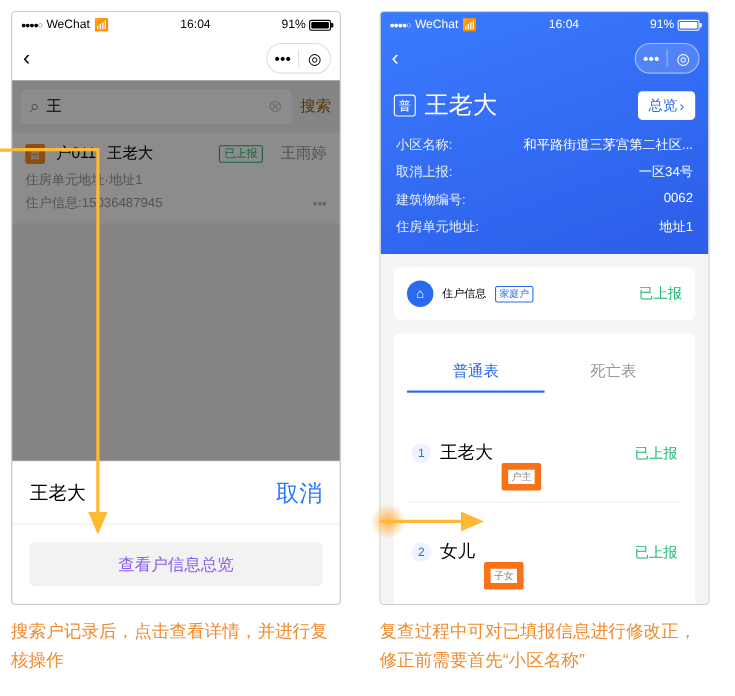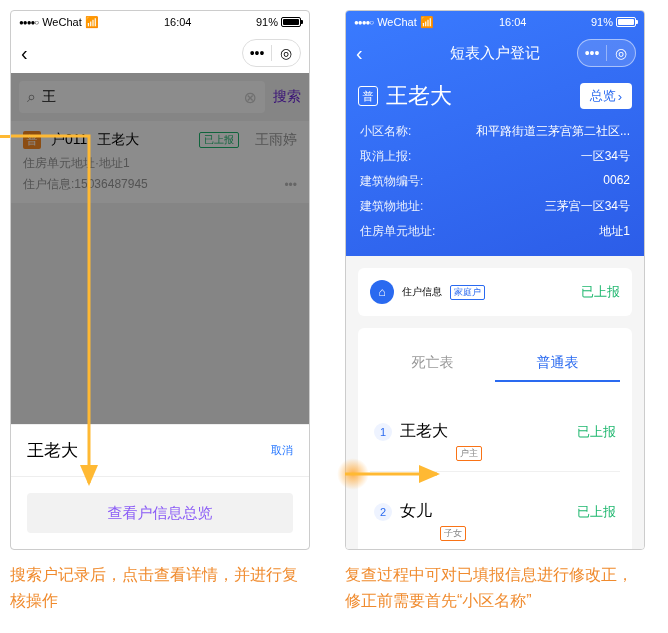--- a/index.html
+++ b/index.html
@@ -2,21 +2,21 @@
 <html><head>
 <meta charset="utf-8">
 <style>
 *{margin:0;padding:0;box-sizing:border-box;font-family:-apple-system,"PingFang SC","Microsoft YaHei",sans-serif;}
 body{background:#fff;padding:10px;display:flex;gap:35px;}
 .phone{width:300px;height:540px;border:1px solid #ccc;border-radius:4px;overflow:hidden;position:relative;display:flex;flex-direction:column;}
 .col{display:flex;flex-direction:column;}
 .statusbar{height:22px;display:flex;align-items:center;padding:0 8px;font-size:11px;font-weight:500;}
 .sb-left{display:flex;align-items:center;gap:4px;}
 .sb-center{flex:1;text-align:center;}
-.sb-right{display:flex;align-items:center;gap:3px;}
+.sb-right{display:flex;align-items:flex-end;gap:3px;}
 .sb-white{color:#fff;}
 .sb-black{color:#000;}
 .dots{letter-spacing:-1px;font-size:8px;}
 .battery{display:inline-block;width:20px;height:10px;border:1px solid currentColor;border-radius:2px;position:relative;}
 .battery::after{content:"";position:absolute;right:-3px;top:2px;width:2px;height:4px;background:currentColor;border-radius:0 1px 1px 0;}
 .battery-fill{position:absolute;left:1px;top:1px;bottom:1px;background:currentColor;border-radius:1px;}
 .navbar{height:40px;display:flex;align-items:center;padding:0 10px;position:relative;}
 .nav-title{position:absolute;left:50%;transform:translateX(-50%);font-size:15px;}
 .nav-back{font-size:20px;cursor:pointer;}
 .nav-right{position:absolute;right:8px;display:flex;align-items:center;gap:4px;}
@@ -24,31 +24,31 @@
 .mini-capsule.blue{border-color:rgba(255,255,255,.5);background:rgba(255,255,255,.15);}
 .cap-btn{width:28px;height:26px;display:flex;align-items:center;justify-content:center;font-size:14px;cursor:pointer;}
 .cap-div{width:1px;height:16px;background:#ddd;}
 .mini-capsule.blue .cap-div{background:rgba(255,255,255,.4);}
 
 .p1-body{flex:1;background:#f2f2f2;position:relative;}
 .p1-overlay{position:absolute;inset:0;background:rgba(0,0,0,.45);z-index:2;}
 .search-row{display:flex;align-items:center;padding:8px;gap:8px;}
 .search-box{flex:1;background:#fff;border-radius:4px;height:32px;display:flex;align-items:center;padding:0 8px;gap:6px;color:#888;}
 .search-box input{border:none;outline:none;flex:1;font-size:14px;background:transparent;}
-.search-btn{color:#6d28d9;font-size:14px;cursor:pointer;}
+.search-btn{color:#a16207;font-size:14px;cursor:pointer;}
 .pu-badge{display:inline-flex;width:18px;height:18px;background:#fe8c23;color:#fff;font-size:11px;align-items:center;justify-content:center;border-radius:2px;}
 .result{background:#fff;padding:10px 12px;}
 .result-line1{display:flex;align-items:center;gap:10px;font-size:14px;}
 .tag-reported{color:#1eb76e;border:1px solid #1eb76e;font-size:10px;padding:0 4px;border-radius:2px;margin-left:auto;}
 .result-sub{color:#999;font-size:12px;margin-top:6px;}
 .result-sub2{display:flex;justify-content:space-between;align-items:center;color:#999;font-size:12px;margin-top:4px;}
 .sheet{position:absolute;left:0;right:0;bottom:0;background:#fff;z-index:3;border-top:1px solid #eee;}
 .sheet-head{display:flex;justify-content:space-between;align-items:center;padding:14px 16px;border-bottom:1px solid #eee;}
 .sheet-title{font-size:17px;font-weight:500;}
-.sheet-cancel{color:#2878ff;font-size:11px;cursor:pointer;}
+.sheet-cancel{color:#2878ff;font-size:21px;cursor:pointer;}
 .sheet-body{padding:16px;}
 .sheet-btn{width:100%;height:40px;background:#f2f2f2;border:none;border-radius:4px;font-size:15px;color:#8b5cf6;cursor:pointer;}
 
 .p2-header{background:linear-gradient(160deg,#3a7bff 0%,#2c5de8 100%);color:#fff;padding-bottom:12px;}
 .name-row{display:flex;align-items:center;padding:8px 12px;gap:8px;}
 .name-row .pu{width:20px;height:20px;border:1px solid #fff;border-radius:3px;display:flex;align-items:center;justify-content:center;font-size:11px;}
 .name-big{font-size:22px;flex:1;}
 .overview-btn{background:#fff;color:#2a6af0;border:none;border-radius:4px;padding:4px 10px;font-size:13px;cursor:pointer;display:flex;align-items:center;gap:2px;}
 .info-row{display:flex;justify-content:space-between;padding:4px 14px;font-size:12px;}
 .info-row .label{opacity:.9;}
@@ -59,21 +59,21 @@
 .house-icon{width:24px;height:24px;background:#2a6af0;border-radius:50%;display:flex;align-items:center;justify-content:center;color:#fff;font-size:12px;}
 .house-title{font-size:10px;font-weight:500;}
 .tag-family{border:1px solid #2a6af0;color:#2a6af0;font-size:9px;border-radius:2px;padding:0 3px;}
 .tag-rep{margin-left:auto;color:#1eb76e;font-size:13px;}
 .tabs{display:flex;margin:6px 0 10px;}
 .tab{flex:1;text-align:center;padding:8px 0;font-size:14px;color:#999;border-bottom:2px solid transparent;cursor:pointer;}
 .tab.active{color:#2a6af0;border-bottom-color:#2a6af0;}
 .member{display:flex;align-items:center;gap:8px;padding:10px 4px;border-top:1px solid #f0f0f0;}
 .member:first-of-type{border-top:none;}
 .num{width:18px;height:18px;background:#eef3ff;color:#2a6af0;border-radius:50%;font-size:11px;display:flex;align-items:center;justify-content:center;}
-.role-tag{border:1px solid #f97316;color:#888;font-size:9px;padding:0 3px;border-radius:2px;margin-top:44px;}
+.role-tag{border:6px solid #f97316;color:#888;font-size:9px;padding:0 3px;border-radius:2px;margin-top:44px;}
 .mem-rep{margin-left:auto;color:#1eb76e;font-size:13px;}
 .cancel-report{width:100%;height:40px;background:#f12c2c;color:#fff;border:none;border-radius:4px;font-size:15px;cursor:pointer;padding-left:36px;}
 .caption{margin-top:12px;color:#f08b2e;font-size:16px;line-height:1.6;max-width:300px;font-weight:500;}
 
 .arrow-svg{position:absolute;z-index:5;pointer-events:none;}
 .glow-circle{position:absolute;width:32px;height:32px;border-radius:50%;background:radial-gradient(circle,#ffb24d 0%,rgba(255,178,77,0) 70%);z-index:4;left:-8px;top:448px;}
 .p1-arrow-start{position:absolute;left:-20px;top:125px;width:20px;height:3px;background:#ffb933;z-index:6;}
 </style>
 </head>
 <body>
@@ -173,21 +173,20 @@
       <div class="sb-center">16:04</div>
       <div class="sb-right">
         <span>91%</span>
         <span class="battery">
               <span class="battery-fill" style="width:90%"></span>
             </span>
       </div>
     </div>
     <div class="navbar" style="color:#fff">
       <span class="nav-back">‹</span>
-      <span class="nav-title">短表入户登记</span>
       <div class="nav-right">
         <div class="mini-capsule blue">
           <span class="cap-btn" style="color:#fff">•••</span>
           <span class="cap-div"></span>
           <span class="cap-btn" style="color:#fff">◎</span>
         </div>
       </div>
     </div>
     <div class="name-row">
       <span class="pu">普</span>
@@ -204,42 +203,38 @@
           </div>
           <div class="info-row">
             <span class="label">取消上报:</span>
             <span class="value">一区34号</span>
           </div>
           <div class="info-row">
             <span class="label">建筑物编号:</span>
             <span class="value">0062</span>
           </div>
           <div class="info-row">
-            <span class="label">建筑物地址:</span>
-            <span class="value">三茅宫一区34号</span>
-          </div>
-          <div class="info-row">
             <span class="label">住房单元地址:</span>
             <span class="value">地址1</span>
           </div>
         </div>
   </div>
   <div class="p2-body">
     <div class="card">
       <div class="house-row">
         <span class="house-icon">⌂</span>
         <span class="house-title">住户信息</span>
         <span class="tag-family">家庭户</span>
         <span class="tag-rep">已上报</span>
       </div>
     </div>
     <div class="card">
       <div class="tabs">
+        <div class="tab active">普通表</div>
         <div class="tab">死亡表</div>
-        <div class="tab active">普通表</div>
       </div>
       <div id="members">
             <div class="member">
               <span class="num">1</span>
               <span>王老大</span>
               <span class="role-tag">户主</span>
               <span class="mem-rep">已上报</span>
             </div>
             <div class="member">
               <span class="num">2</span>

